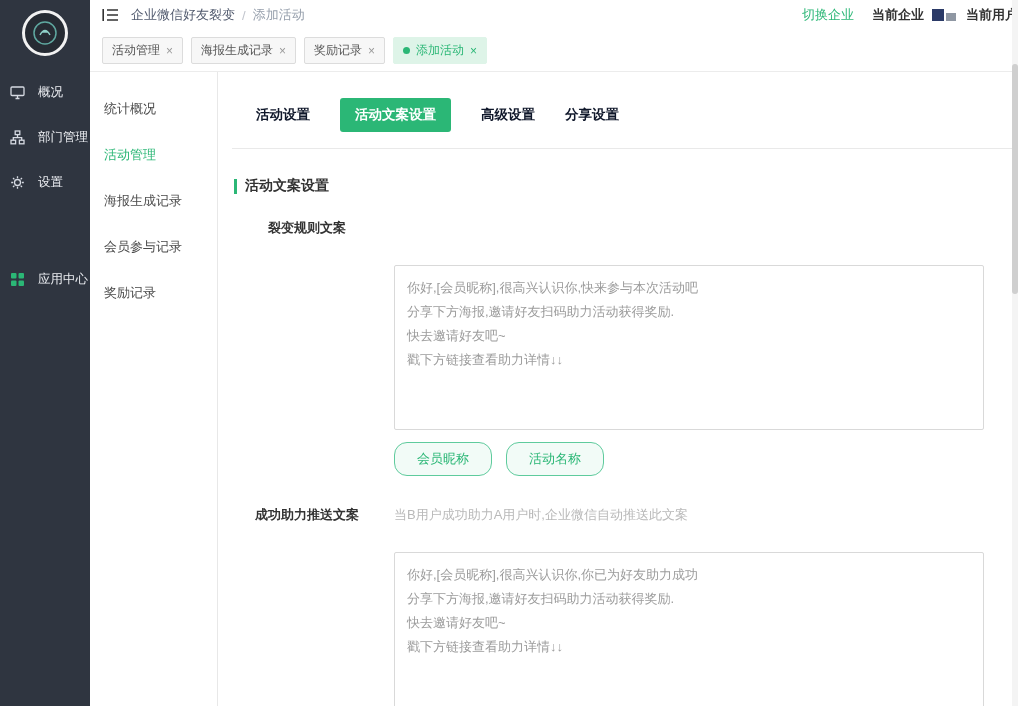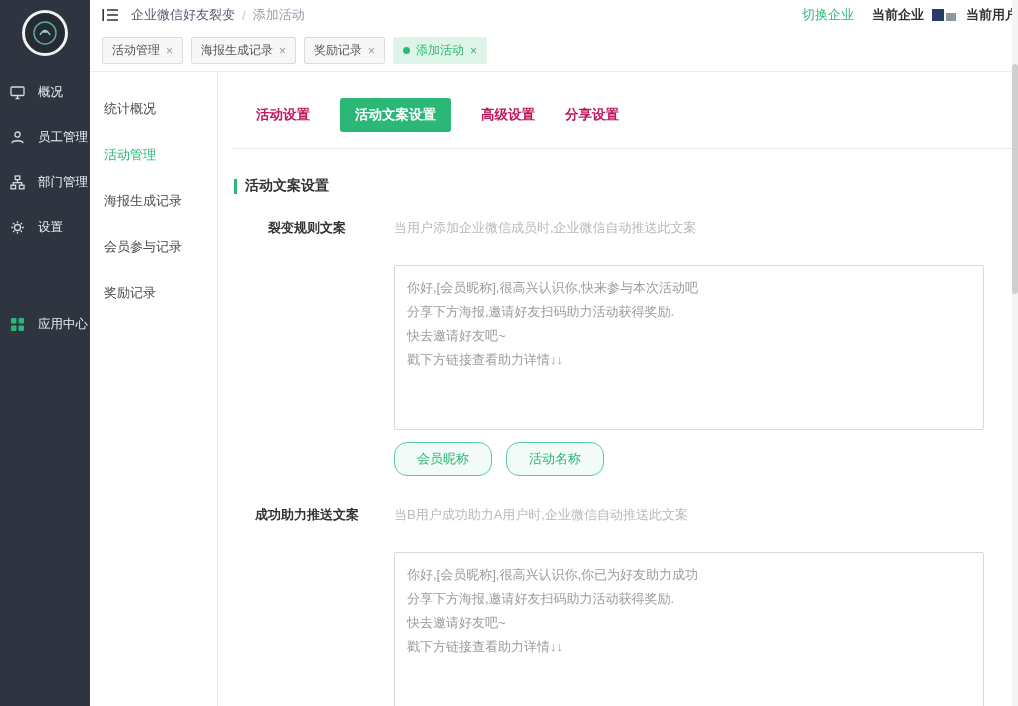--- a/index.html
+++ b/index.html
@@ -41,21 +41,21 @@
   .body-row { flex:1; display:flex; min-height:0; }
 
   
   .submenu { width:128px; flex:0 0 128px; border-right:1px solid #e8e8e8; padding-top:14px; background:#fff; }
   .submenu-item { padding:14px 14px; font-size:13px; color:#4a4a4a; cursor:pointer; white-space:nowrap; }
   .submenu-item.active { color:#2bb776; }
 
   
   .content { flex:1; min-width:0; overflow:hidden; position:relative; padding-left:14px; }
   .content-tabs { display:flex; align-items:center; gap:30px; padding:26px 0 16px 24px; border-bottom:1px solid #e9e9e9; }
-  .ctab { font-size:13.5px; font-weight:bold; color:#be185d; cursor:pointer; padding:8px 0; white-space:nowrap; }
+  .ctab { font-size:13.5px; font-weight:bold; color:#0f172a; cursor:pointer; padding:8px 0; white-space:nowrap; }
   .ctab.active { background:#2bb776; color:#fff; padding:8px 15px; border-radius:3px; }
 
   .section-title { display:flex; align-items:center; gap:8px; margin:28px 0 24px 2px; font-size:14px; font-weight:bold; color:#333; }
   .section-bar { width:3px; height:15px; background:#2bb776; display:inline-block; }
 
   .field { display:grid; grid-template-columns:150px 1fr; column-gap:12px; padding-right:34px; margin-bottom:30px; }
   .field-label { text-align:center; font-weight:bold; color:#333; font-size:13px; }
   .field-hint { color:#b9b9b9; font-size:13px; white-space:nowrap; overflow:hidden; }
   .cell-empty { }
   .field-text { grid-column:2; margin-top:28px; width:100%; height:165px; border:1px solid #d9d9d9; border-radius:2px; resize:none; padding:10px 12px; font-family:"Liberation Sans","DejaVu Sans",sans-serif; font-size:13px; line-height:24px; color:#9c9c9c; outline:none; background:#fff; }
@@ -80,27 +80,20 @@
           </svg>
       </div>
     </div>
 
     <div class="nav-item">
       <svg width="15" height="15" viewBox="0 0 15 15" fill="none" stroke="#d6dae2" stroke-width="1.3">
           <rect x="1" y="2" width="13" height="8.5" rx="1"></rect>
           <path d="M5.5 13.5 h4 M7.5 10.5 v3"></path>
         </svg>
       <span>概况</span>
-    </div>
-    <div class="nav-item">
-      <svg width="15" height="15" viewBox="0 0 15 15" fill="none" stroke="#d6dae2" stroke-width="1.3">
-          <circle cx="7.5" cy="4.6" r="2.6"></circle>
-          <path d="M2 13.3 c0-3.4 11-3.4 11 0"></path>
-        </svg>
-      <span>员工管理</span>
     </div>
     <div class="nav-item">
       <svg width="15" height="15" viewBox="0 0 15 15" fill="none" stroke="#d6dae2" stroke-width="1.3">
           <rect x="5.2" y="1" width="4.6" height="3.6"></rect>
           <rect x="1" y="10.2" width="4.6" height="3.6"></rect>
           <rect x="9.4" y="10.2" width="4.6" height="3.6"></rect>
           <path d="M7.5 4.6 v3 M3.3 10.2 v-2.6 h8.4 v2.6"></path>
         </svg>
       <span>部门管理</span>
     </div>
@@ -185,21 +178,20 @@
           <span class="ctab">分享设置</span>
         </div>
 
         <div class="section-title">
           <span class="section-bar"></span>
           <span>活动文案设置</span>
         </div>
 
         <div class="field">
           <div class="field-label">裂变规则文案</div>
-          <div class="field-hint">当用户添加企业微信成员时,企业微信自动推送此文案</div>
           <div class="cell-empty"></div>
           <textarea class="field-text" spellcheck="false" style="">你好,[会员昵称],很高兴认识你,快来参与本次活动吧
 分享下方海报,邀请好友扫码助力活动获得奖励.
 快去邀请好友吧~
 戳下方链接查看助力详情↓↓</textarea>
           <div class="cell-empty"></div>
           <div class="chip-row">
             <button class="chip">会员昵称</button>
             <button class="chip">活动名称</button>
           </div>

